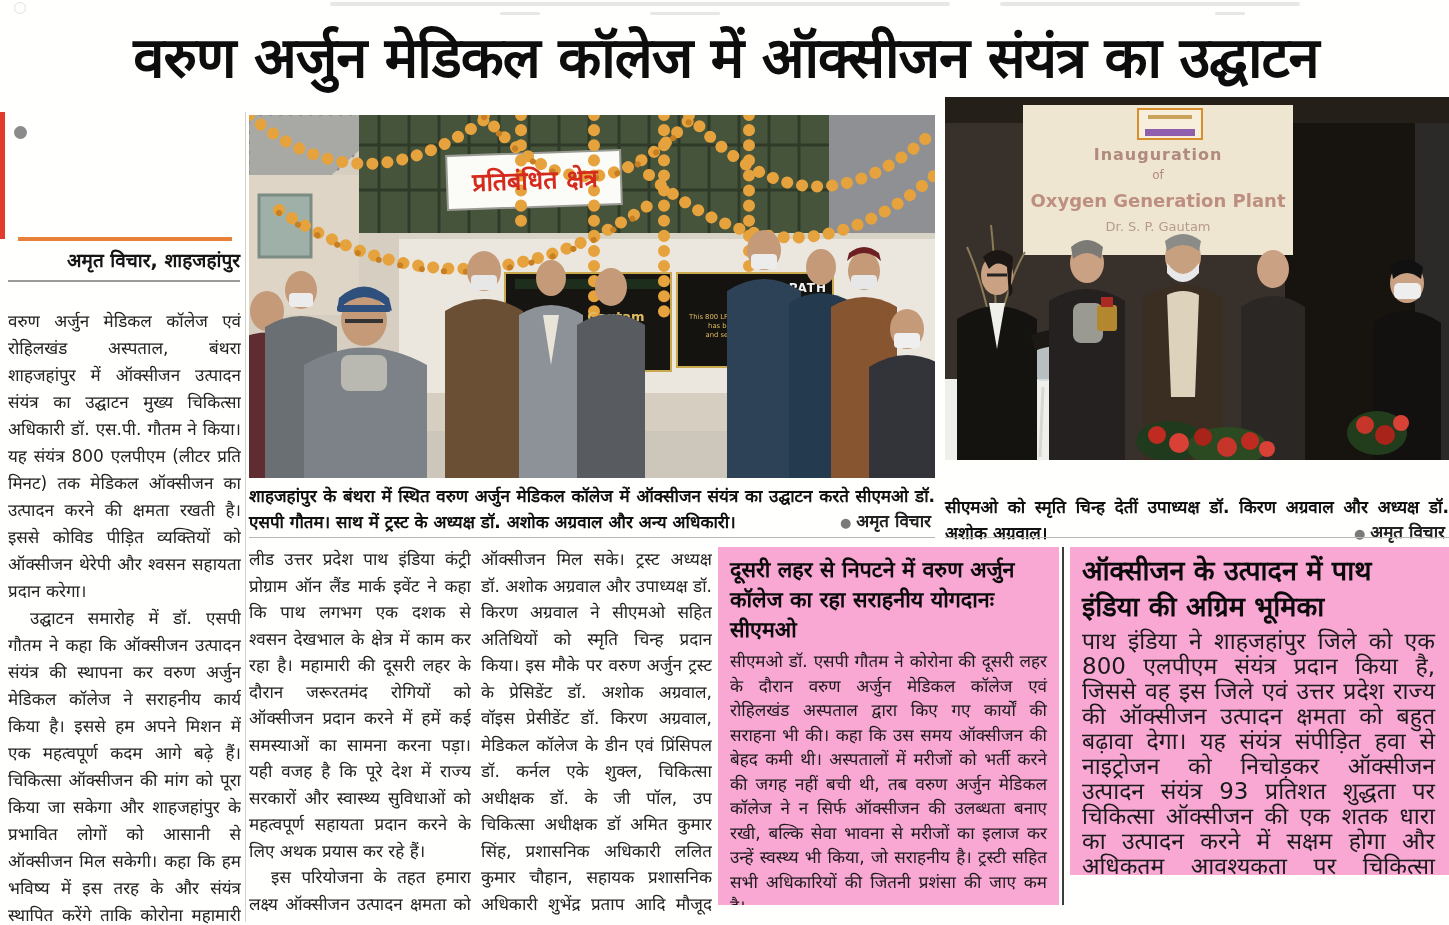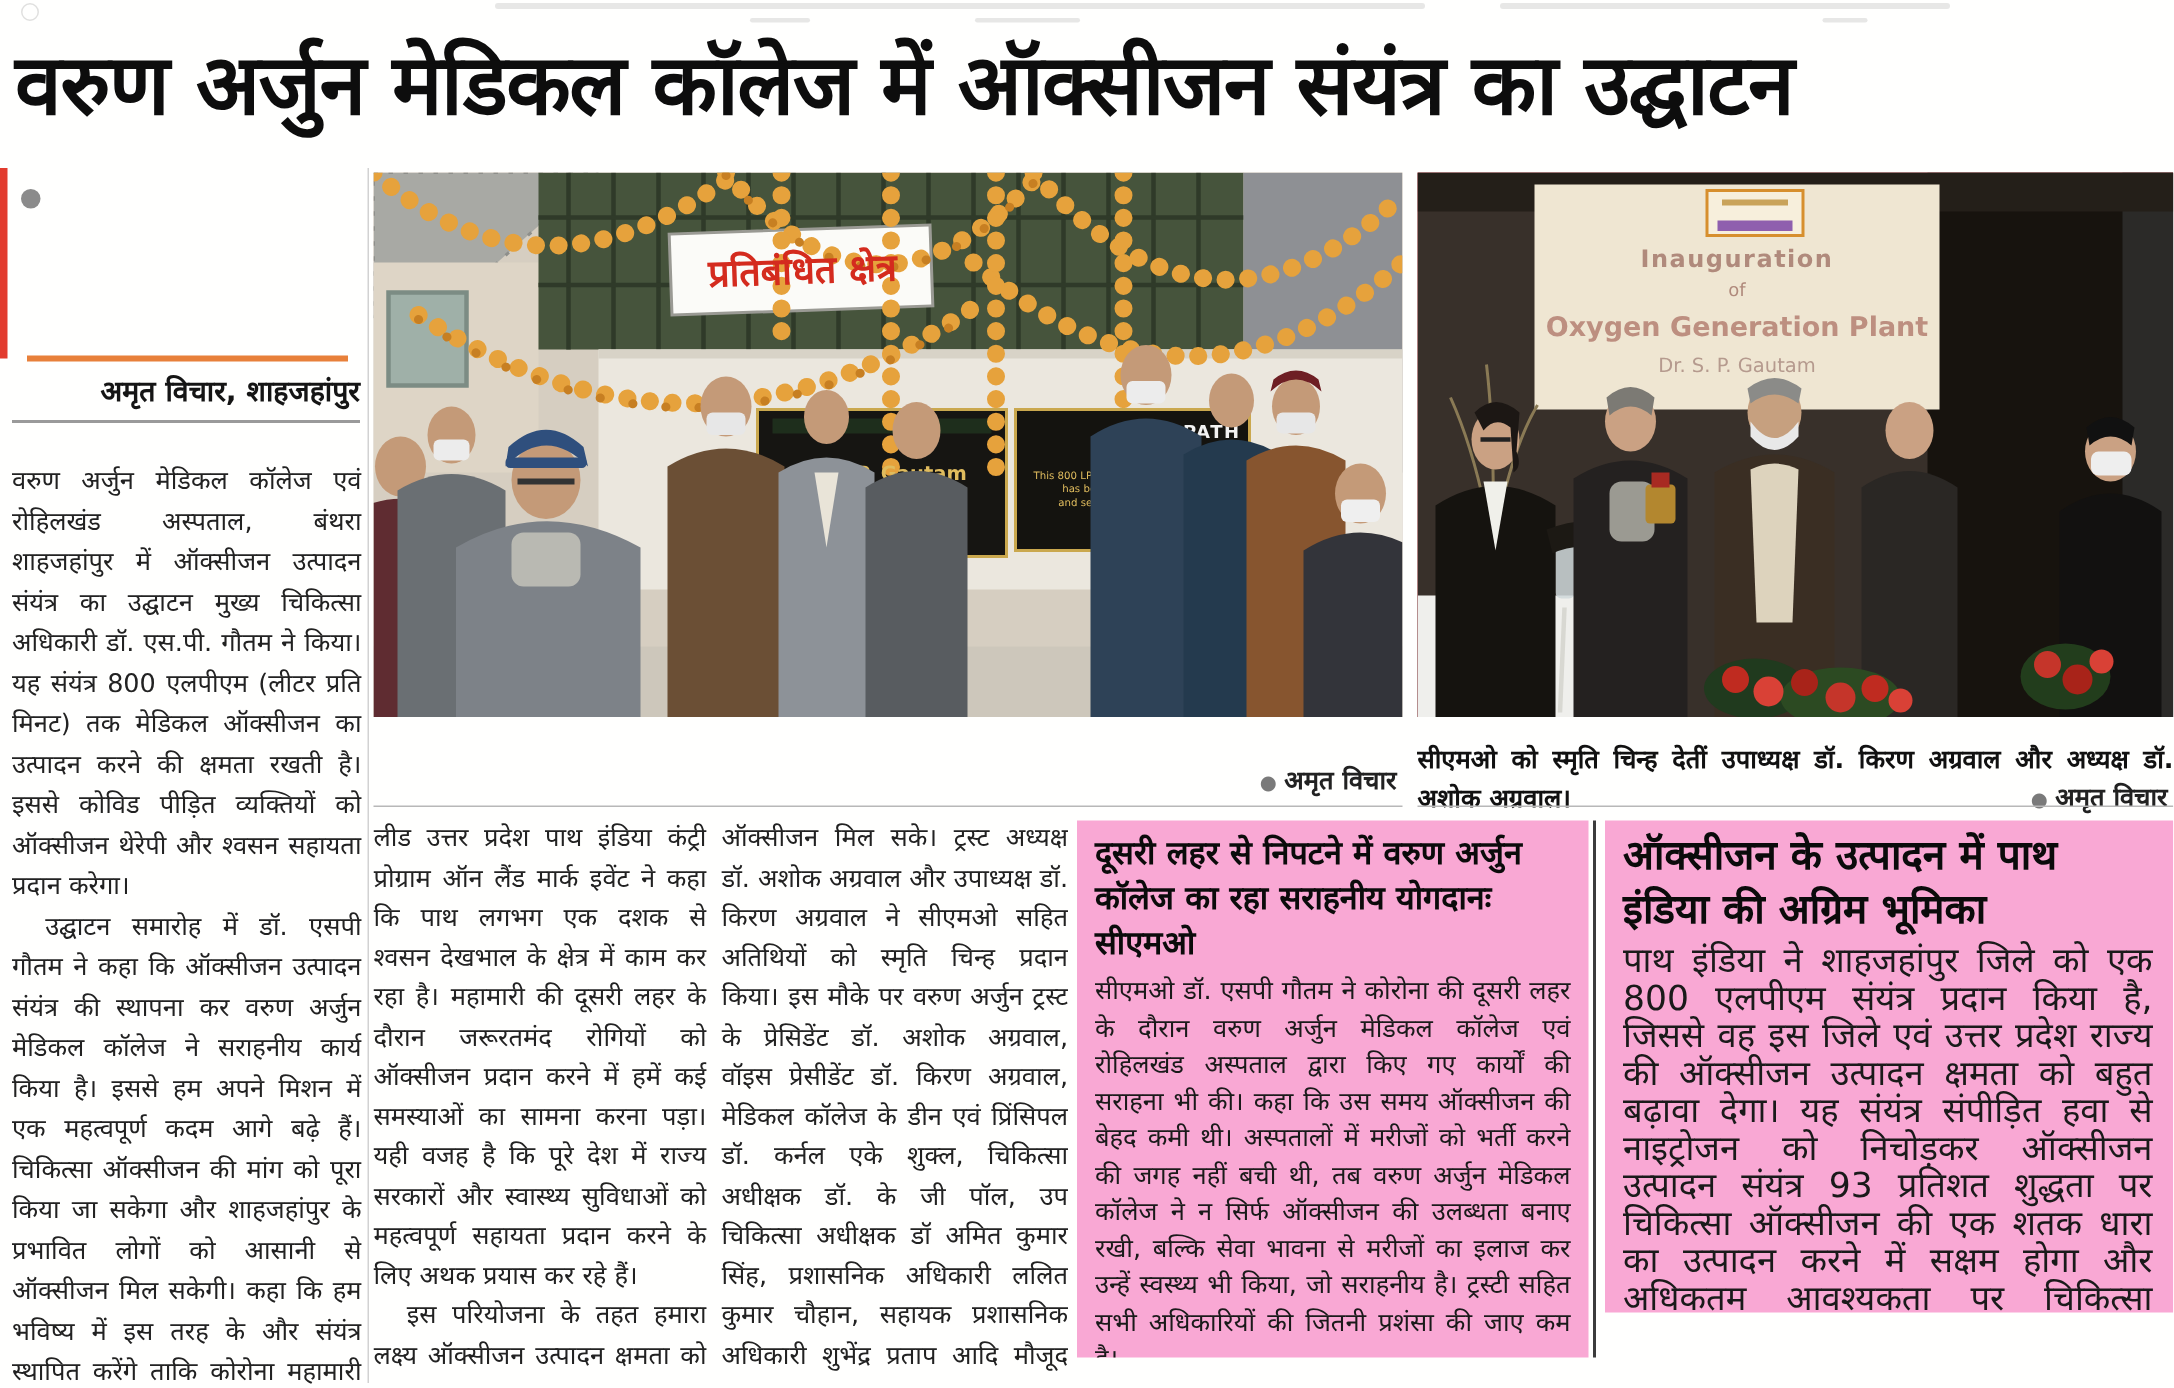--- a/index.html
+++ b/index.html
@@ -3,40 +3,40 @@
 <meta charset="utf-8">
 <style>
   html,body{margin:0;padding:0;background:#ffffff;}
   #page{position:relative;width:1449px;height:925px;background:#fffffe;overflow:hidden;
         font-family:"DejaVu Sans","Liberation Sans",sans-serif;color:#1c1c1c;}
   .abs{position:absolute;}
   
   .artifact{position:absolute;background:#c9c9c9;opacity:.45;border-radius:2px;}
   
   #headline{left:10px;top:18px;width:1432px;font-size:56px;font-weight:800;color:#0d0d0d;
-            white-space:nowrap;letter-spacing:-1px;line-height:80px;}
+            white-space:nowrap;letter-spacing:-1px;line-height:80px;text-align:center;}
   
   #red-bar{left:0;top:112px;width:5px;height:127px;background:#e23b2e;}
   #lead-bullet{left:14px;top:126px;width:13px;height:13px;border-radius:50%;background:#8b8b8b;}
   #lead-summary{left:33px;top:112px;width:204px;font-size:19.5px;font-weight:700;line-height:29px;color:#111;}
   #orange-rule{left:18px;top:237px;width:214px;height:4px;background:#e8803a;}
   #byline{left:14px;top:247px;width:226px;font-size:19px;font-weight:700;color:#151515;text-align:right;}
   #byline-rule{left:8px;top:280px;width:232px;height:2px;background:#9a9a9a;}
   
   .bodycol{font-size:17px;line-height:27px;text-align:justify;color:#222;overflow:hidden;}
   .bodycol p{margin:0;}
   .bodycol p.indent{text-indent:1.3em;}
   #col1{left:8px;top:308px;width:233px;height:624px;}
   #col2{left:249px;top:546px;width:222px;height:374px;line-height:26.5px;}
   #col3{left:481px;top:546px;width:231px;height:374px;line-height:26.5px;}
   .colrule{position:absolute;background:#d2d2d2;width:1px;}
   
   .photo{position:absolute;overflow:hidden;background:#d6cec1;}
   #photo1{left:249px;top:115px;width:686px;height:363px;}
-  #photo2{left:945px;top:115px;width:504px;height:363px;background:#7f1d1d;}
+  #photo2{left:945px;top:97px;width:504px;height:363px;background:#0c4a6e;}
   .photo svg{position:absolute;left:0;top:0;}
   .overlay{position:absolute;z-index:5;}
   
   #sign-text{left:200px;top:40px;width:172px;height:52px;transform:rotate(-2deg);
              color:#d42b1e;font-weight:800;font-size:25px;text-align:center;line-height:52px;}
   .plaque-text{color:#e0bc5e;text-align:center;}
   #plaqueA-text{left:258px;top:168px;width:162px;}
   #plaqueA-text .nm{font-size:13px;font-weight:700;margin-top:26px;}
   #plaqueA-text .sub{font-size:8px;opacity:.85;}
   #plaqueA-text .on{font-size:8px;margin-top:2px;}
@@ -306,20 +306,21 @@
           <circle cx="322" cy="352" r="8" fill="#d94136"></circle>
         <ellipse cx="432" cy="336" rx="30" ry="22" fill="#223d1c"></ellipse>
         <circle cx="420" cy="328" r="9" fill="#c5352a"></circle>
           <circle cx="440" cy="338" r="10" fill="#a82319"></circle>
         <circle cx="456" cy="326" r="8" fill="#d94136"></circle>
       </g>
     </svg>
   </div>
 
   <div id="caption1" class="caption">
+    <span>शाहजहांपुर के बंथरा में स्थित वरुण अर्जुन मेडिकल कॉलेज में ऑक्सीजन संयंत्र का उद्घाटन करते सीएमओ डॉ. एसपी गौतम। साथ में ट्रस्ट के अध्यक्ष डॉ. अशोक अग्रवाल और अन्य अधिकारी।</span>
     <span class="credit"><span class="dot">●</span><span>अमृत विचार</span></span>
   </div>
   <div id="caption2" class="caption">
     <span>सीएमओ को स्मृति चिन्ह देतीं उपाध्यक्ष डॉ. किरण अग्रवाल और अध्यक्ष डॉ. अशोक अग्रवाल।</span>
     <span class="credit"><span class="dot">●</span><span>अमृत विचार</span></span>
   </div>
   <div class="caprule" style="left:249px;width:686px;"></div>
   <div class="caprule" style="left:945px;width:504px;"></div>
 
   <div id="col2" class="abs bodycol">

